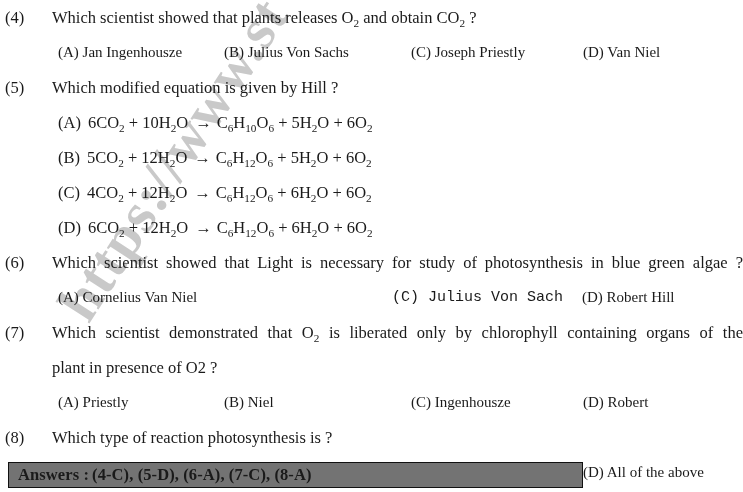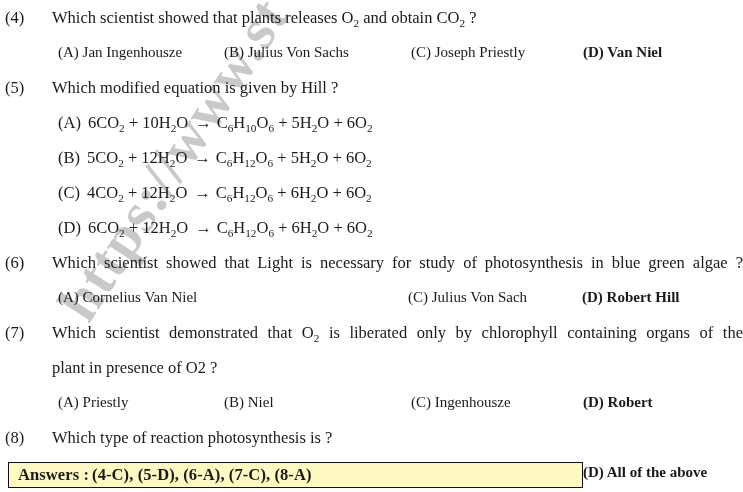--- a/index.html
+++ b/index.html
@@ -87,26 +87,26 @@
   .opt {
     position: absolute;
     top: 0;
     font-size: 15px;
     line-height: 35px;
     white-space: nowrap;
   }
   .opt.c1 { left: 58px; }
   .opt.c2 { left: 224px; }
   .opt.c3 { left: 411px; }
-  .opt.c4 { left: 583px; font-weight: bold; }
+  .opt.c4 { left: 583px; }
 
   
   .optrow.tight .opt.c1 { left: 58px; }
   .optrow.tight .opt.c2 { left: 231px; }
-  .optrow.tight .opt.c3 { left: 408px; }
+  .optrow.tight .opt.c3 { left: 392px; font-family: Liberation Mono, monospace; }
   .optrow.tight .opt.c4 { left: 582px; }
 
   
   .eqrow {
     height: 35px;
     position: relative;
   }
   .eq {
     position: absolute;
     left: 58px;
@@ -132,21 +132,21 @@
 
   
   #answers-bar {
     position: absolute;
     left: 8px;
     top: 462px;
     width: 575px;
     height: 26px;
     box-sizing: border-box;
     border: 1.5px solid #111111;
-    background: #fef9c3;
+    background: #737373;
     z-index: 2;
     display: flex;
     align-items: center;
   }
   #answers-bar .inner {
     padding-left: 9px;
     font-size: 16.5px;
     font-weight: 700;
     white-space: nowrap;
     letter-spacing: 0.1px;

